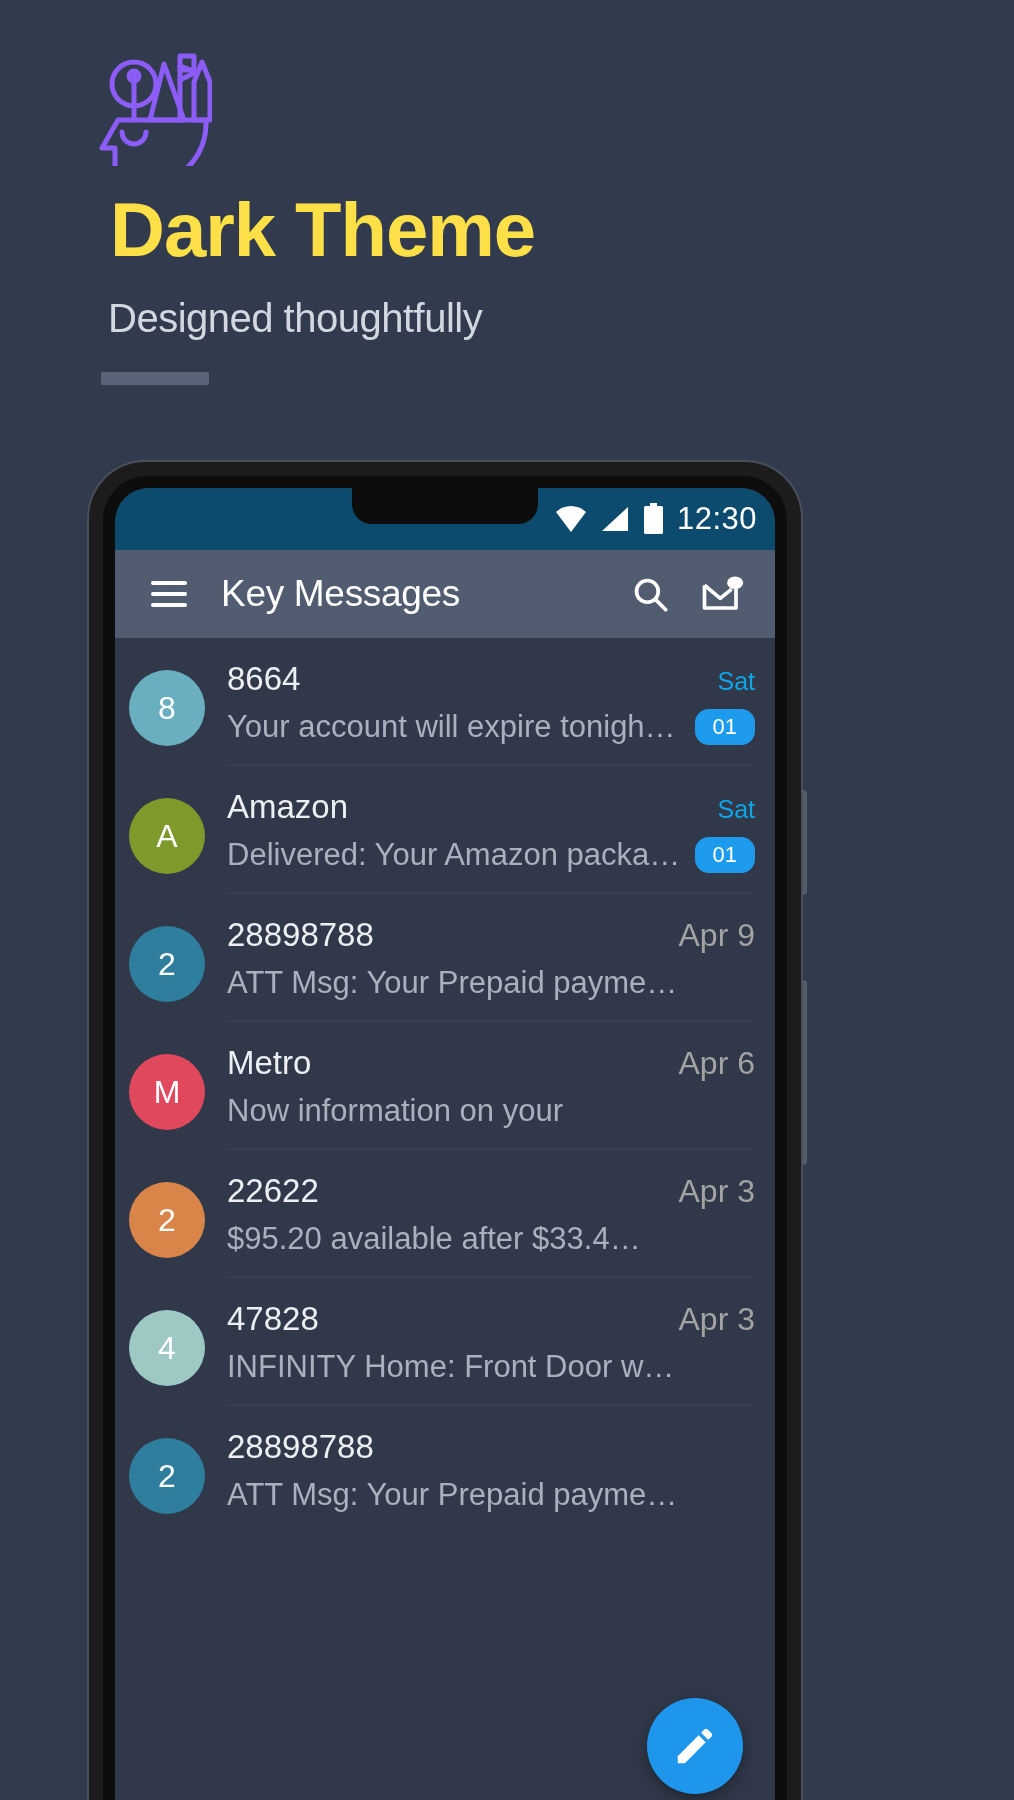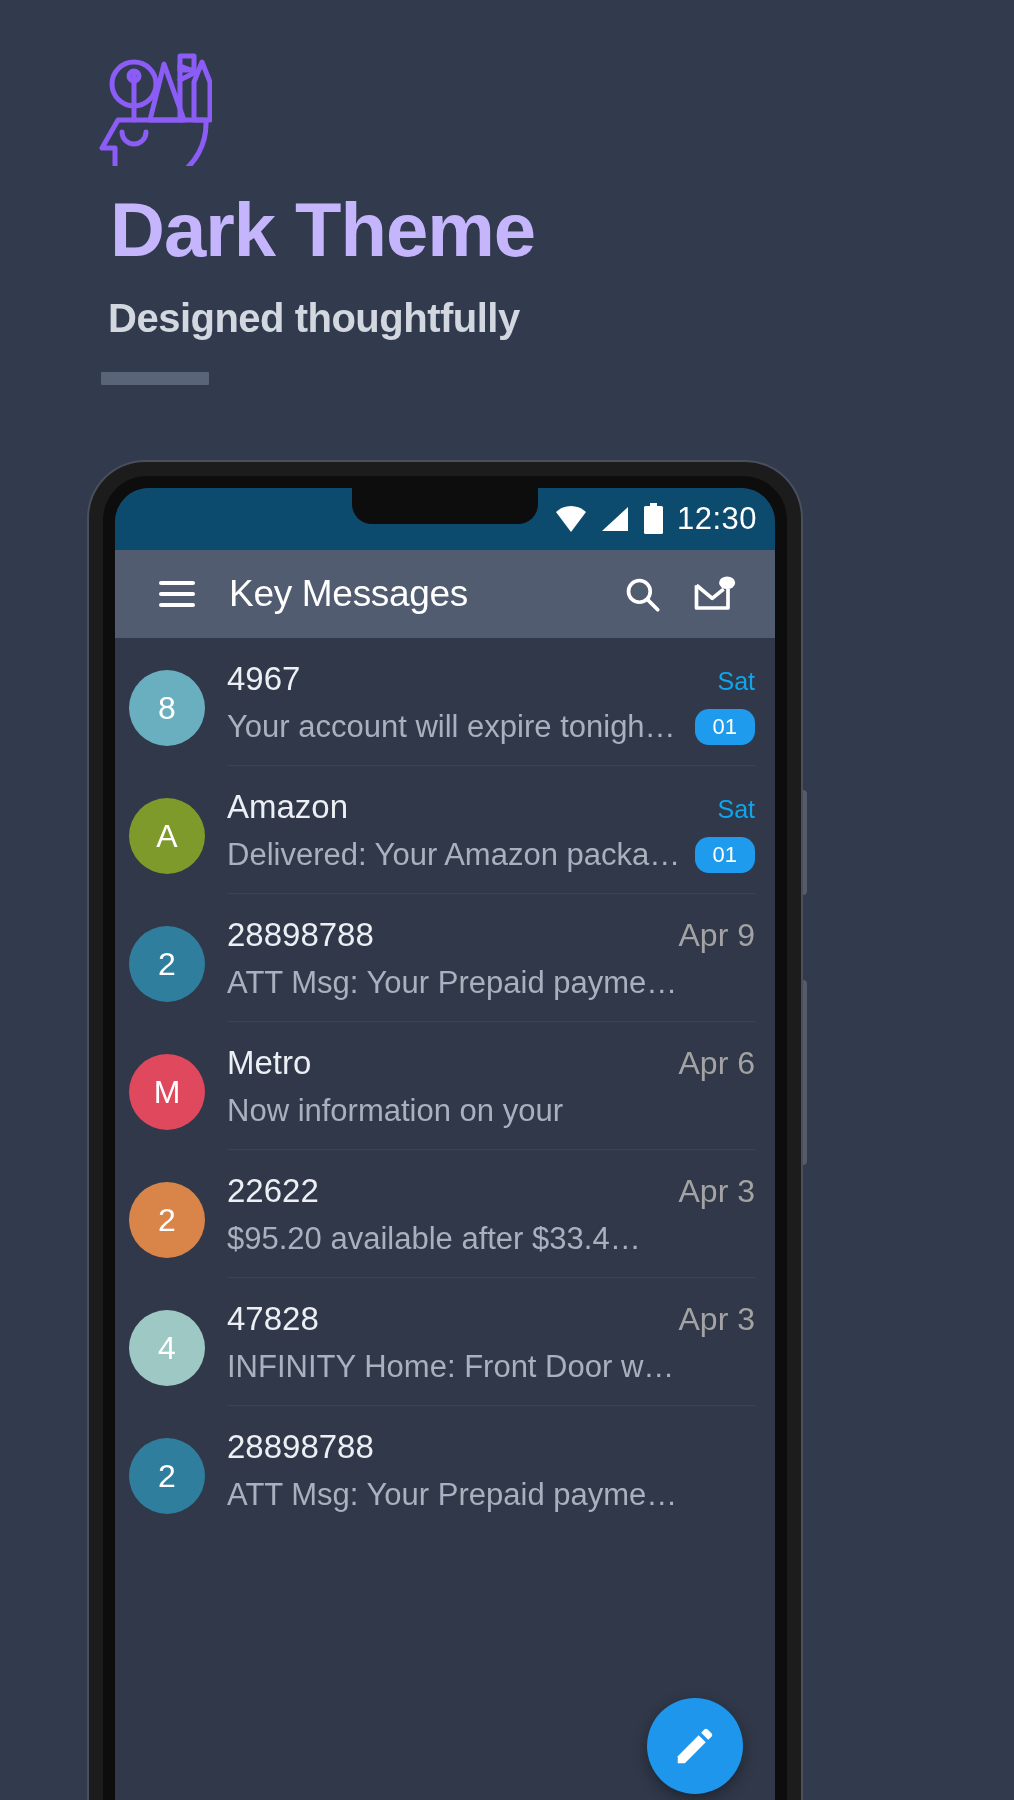--- a/index.html
+++ b/index.html
@@ -8,26 +8,26 @@
     background:#323a4d;
     font-family:"Liberation Sans", sans-serif;
     overflow:hidden;
   }
   #root { position:relative; width:1014px; height:1800px; background:#323a4d; }
 
   
   .logo-wrap { position:absolute; left:92px; top:36px; width:120px; height:130px; }
   .promo-title {
     position:absolute; left:110px; top:192px;
-    font-size:76px; font-weight:bold; color:#c4b5fd;
+    font-size:76px; font-weight:bold; color:#fde047;
     letter-spacing:-1px; line-height:1.0;text-align:center;
   }
   .promo-sub {
     position:absolute; left:108px; top:296px;
-    font-size:40px; font-weight:700; color:#d2d7e0;
+    font-size:40px; font-weight:400; color:#d2d7e0;
     letter-spacing:-0.5px;
     text-align:center;
   }
   .promo-rule {
     position:absolute; left:101px; top:372px;
     width:108px; height:13px; background:#5a6478; border-radius:1px;
   }
 
   
   .phone {
@@ -71,21 +71,21 @@
     border-radius:0 0 20px 20px;
   }
   .icon-wifi { width:32px; height:27px; }
   .icon-signal { width:30px; height:27px; }
   .icon-battery { width:21px; height:32px; }
   .clock { font-size:31px; color:#ffffff; font-weight:400; letter-spacing:0.5px; }
 
   
   .appbar {
     height:88px; background:#525c70;
-    display:flex; align-items:center; padding:0 38px;
+    display:flex; align-items:center; padding:0 30px;
   }
   .hamburger { width:36px; height:26px; display:flex; flex-direction:column; justify-content:space-between; margin-left:6px; cursor:pointer; }
   .hamburger span { display:block; height:4px; background:#ffffff; border-radius:2px; }
   .appbar-title { flex:1; margin-left:34px; font-size:37px; color:#ffffff; font-weight:400; letter-spacing:-0.3px; }
   .appbar-icon { margin-left:28px; cursor:pointer; }
 
   
   .list { background:#303849; height:1224px; position:relative; }
   .row { display:flex; align-items:flex-start; padding:22px 20px 0 14px; position:relative; }
   .avatar {
@@ -189,21 +189,21 @@
             <ellipse cx="20.5" cy="5.6" rx="4.6" ry="3.6" fill="#ffffff" stroke="none"></ellipse>
           </svg>
         </div>
 
         <div class="list">
 
           <div class="row">
             <div class="avatar" style="background:#6aafc0">8</div>
             <div class="row-body">
               <div class="row-top">
-                <div class="row-title">4967</div>
+                <div class="row-title">8664</div>
                 <div class="row-date accent">Sat</div>
               </div>
               <div class="row-bot">
                 <div class="row-preview">Your account will expire tonight …</div>
                 <div class="badge">01</div>
               </div>
             </div>
           </div>
           <div class="divider"></div>
 

